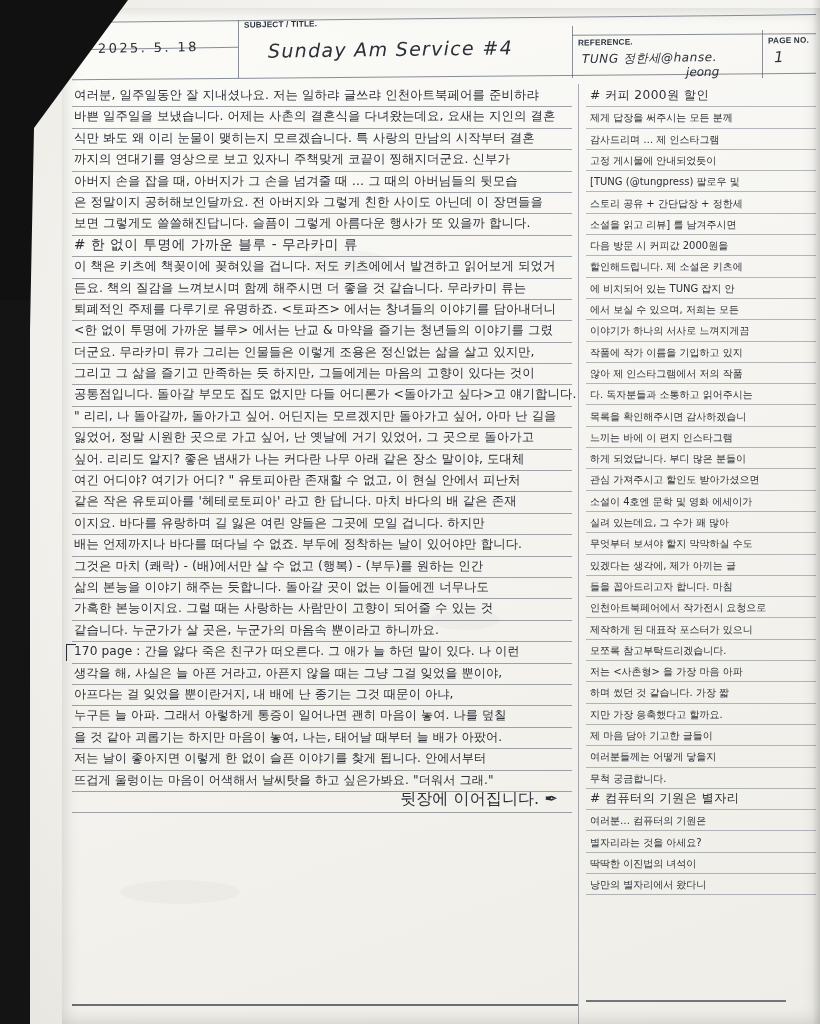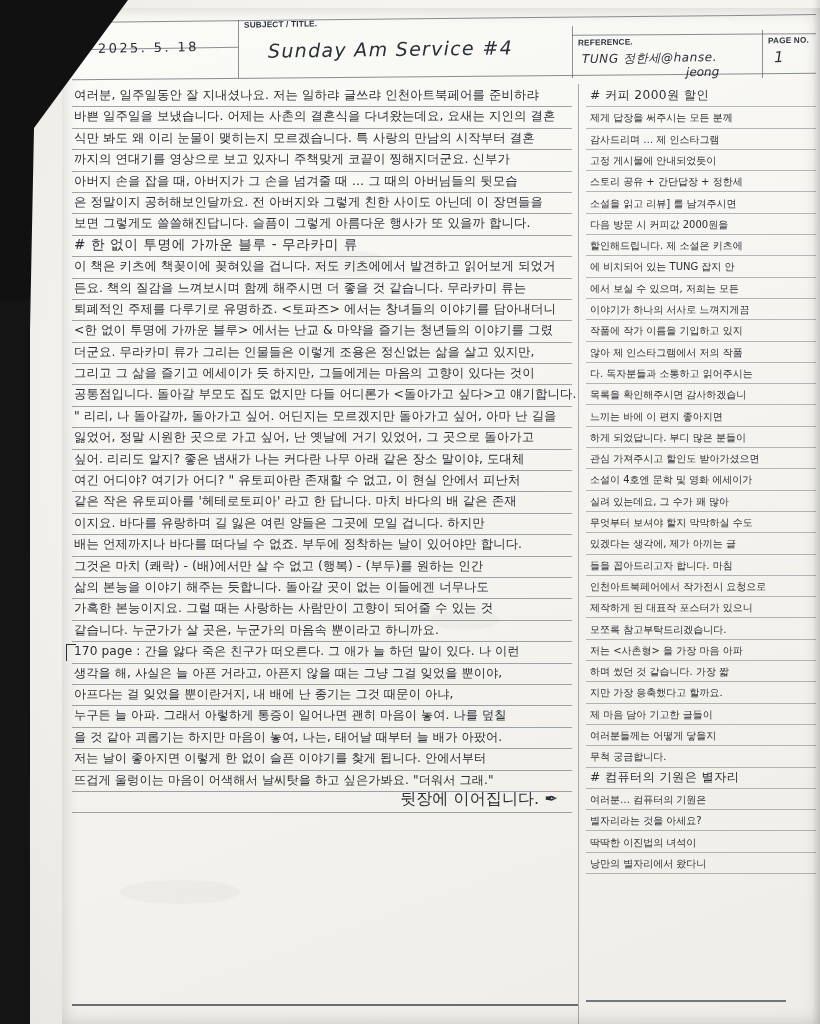--- a/index.html
+++ b/index.html
@@ -226,21 +226,21 @@
       <div class="line">
         <span class="txt">퇴폐적인 주제를 다루기로 유명하죠. &lt;토파즈&gt; 에서는 창녀들의 이야기를 담아내더니</span>
       </div>
       <div class="line">
         <span class="txt">&lt;한 없이 투명에 가까운 블루&gt; 에서는 난교 &amp; 마약을 즐기는 청년들의 이야기를 그렸</span>
       </div>
       <div class="line">
         <span class="txt">더군요. 무라카미 류가 그리는 인물들은 이렇게 조용은 정신없는 삶을 살고 있지만,</span>
       </div>
       <div class="line">
-        <span class="txt">그리고 그 삶을 즐기고 에세이가 듯 하지만, 그들에게는 마음의 고향이 있다는 것이</span>
+        <span class="txt">그리고 그 삶을 즐기고 만족하는 듯 하지만, 그들에게는 마음의 고향이 있다는 것이</span>
       </div>
       <div class="line">
         <span class="txt">공통점입니다. 돌아갈 부모도 집도 없지만 다들 어디론가 &lt;돌아가고 싶다&gt;고 얘기합니다.</span>
       </div>
       <div class="line">
         <span class="txt">" 리리, 나 돌아갈까, 돌아가고 싶어. 어딘지는 모르겠지만 돌아가고 싶어, 아마 난 길을</span>
       </div>
       <div class="line">
         <span class="txt">잃었어, 정말 시원한 곳으로 가고 싶어, 난 옛날에 거기 있었어, 그 곳으로 돌아가고</span>
       </div>
@@ -306,20 +306,23 @@
       <div class="mline">
         <span class="txt">제게 답장을 써주시는 모든 분께</span>
       </div>
       <div class="mline">
         <span class="txt">감사드리며 … 제 인스타그램</span>
       </div>
       <div class="mline">
         <span class="txt">고정 게시물에 안내되었듯이</span>
       </div>
       <div class="mline">
+        <span class="txt">[TUNG (@tungpress) 팔로우 및</span>
+      </div>
+      <div class="mline">
         <span class="txt">스토리 공유 + 간단답장 + 정한세</span>
       </div>
       <div class="mline">
         <span class="txt">소설을 읽고 리뷰] 를 남겨주시면</span>
       </div>
       <div class="mline">
         <span class="txt">다음 방문 시 커피값 2000원을</span>
       </div>
       <div class="mline">
         <span class="txt">할인해드립니다. 제 소설은 키츠에</span>
@@ -339,21 +342,21 @@
       <div class="mline">
         <span class="txt">않아 제 인스타그램에서 저의 작품</span>
       </div>
       <div class="mline">
         <span class="txt">다. 독자분들과 소통하고 읽어주시는</span>
       </div>
       <div class="mline">
         <span class="txt">목록을 확인해주시면 감사하겠습니</span>
       </div>
       <div class="mline">
-        <span class="txt">느끼는 바에 이 편지 좋아지면</span>
+        <span class="txt">느끼는 바에 이 편지 인스타그램</span>
       </div>
       <div class="mline">
         <span class="txt">하게 되었답니다. 부디 많은 분들이</span>
       </div>
       <div class="mline">
         <span class="txt">관심 가져주시고 할인도 받아가셨으면</span>
       </div>
       <div class="mline">
         <span class="txt">소설이 4호엔 문학 및 영화 에세이가</span>
       </div>

